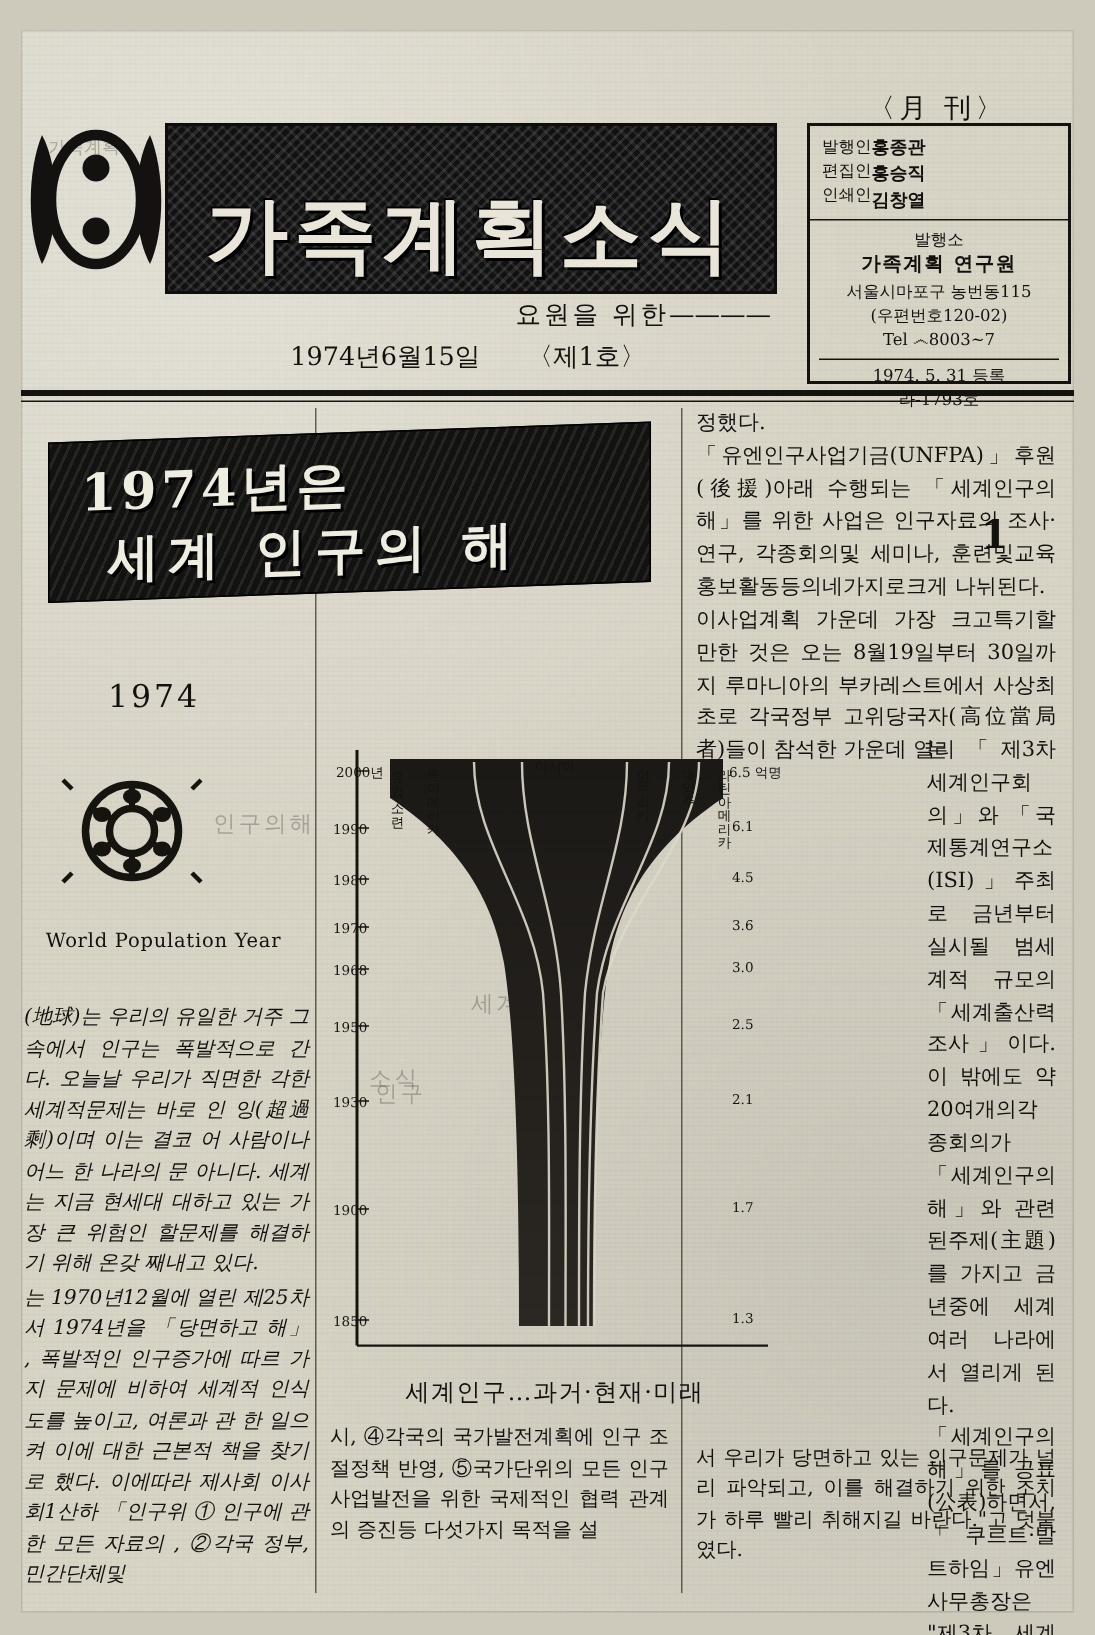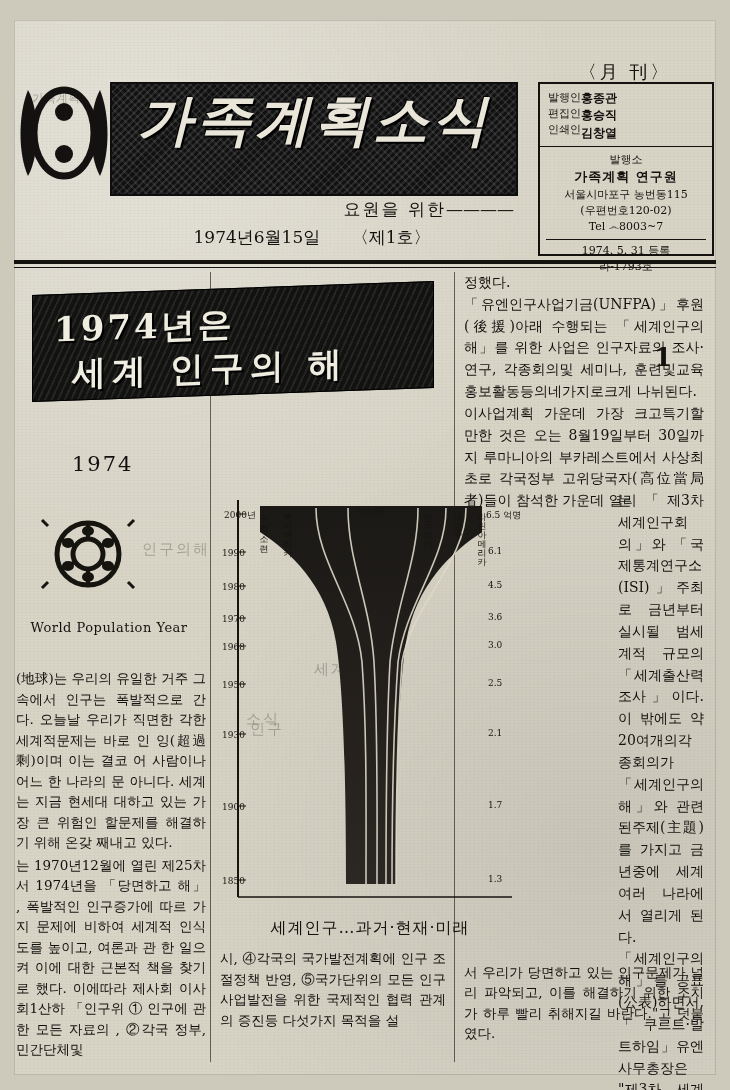--- a/index.html
+++ b/index.html
@@ -36,21 +36,21 @@
     position:absolute;left:4px;top:16px;width:92px;height:98px;
   }
   .logo-mark svg{display:block;}
   .title-wrap{
     position:absolute;left:96px;top:14px;width:404px;height:110px;
     background:#111;
     background-image:
       repeating-linear-gradient(135deg, rgba(255,255,255,.10) 0 2px, rgba(0,0,0,0) 2px 5px),
       repeating-linear-gradient(45deg, rgba(255,255,255,.07) 0 2px, rgba(0,0,0,0) 2px 6px);
     border:2px solid #0e0e0e;
-    display:flex;align-items:flex-start;justify-content:center;font-style:italic;
+    display:flex;align-items:flex-end;justify-content:center;
   }
   .paper-title{
     font-family:"DejaVu Serif", serif;
     font-weight:bold;
     font-size:55px;
     letter-spacing:4px;
     color:#e9e6d9;
     text-shadow:2px 2px 0 #000, -1px -1px 0 #000;
     white-space:nowrap;
   }
@@ -126,20 +126,21 @@
   .g1{left:128px;top:520px;}
   .g2{left:300px;top:640px;}
   .g3{left:232px;top:690px;}
   .g4{left:236px;top:700px;}
 
   .lcol-text{
     position:absolute;left:0px;top:648px;width:190px;
     font-family:"DejaVu Serif", serif;
     font-size:13.5px;line-height:1.52;text-align:justify;
     padding-left:2px;
+    font-style:italic;
   }
   .lcol-text p{margin:0 0 2px 0;}
 
   
   .mcol-top{
     position:absolute;left:206px;top:398px;width:226px;
     font-family:"DejaVu Serif", serif;font-size:13.5px;line-height:1.55;text-align:justify;
   }
   .mcol-top p{margin:0;}
 

